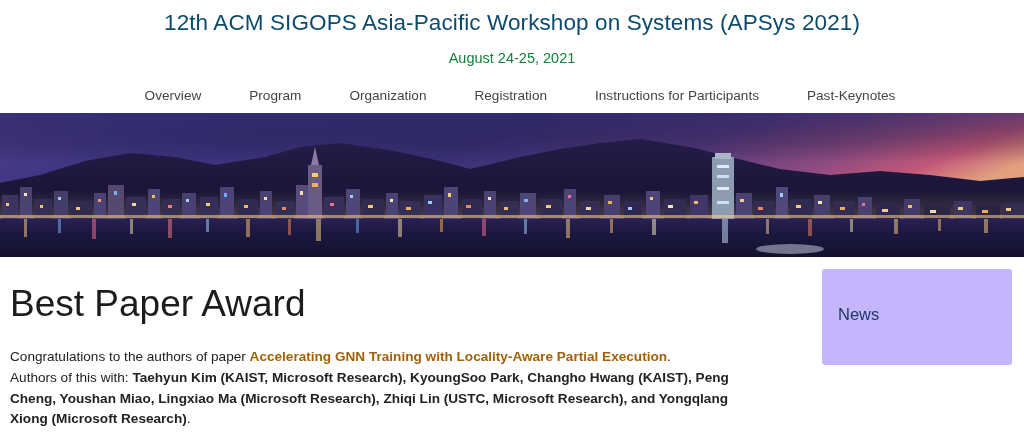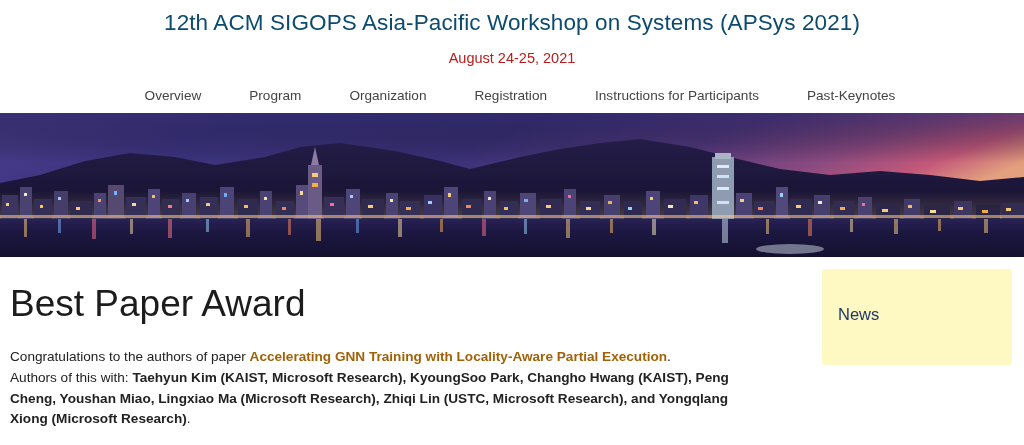--- a/index.html
+++ b/index.html
@@ -28,21 +28,21 @@
     font-weight: 400;
     color: #0c4a6e;
     letter-spacing: 0.1px;
     line-height: 1.25;
   }
   .site-subtitle {
     margin: 0;
     padding-top: 13px;
     font-size: 14.5px;
     font-weight: 400;
-    color: #b91c1c;
+    color: #15803d;
   }
 
   
   .main-nav {
     margin-top: 23px;
     padding: 0 0 10px 0;
     display: flex;
     justify-content: center;
     align-items: flex-start;
     gap: 0;
@@ -105,21 +105,21 @@
   .authors-line { font-weight: 400; }
   .authors-strong { font-weight: bold; }
 
   
   .news-box {
     position: absolute;
     left: 822px;
     top: 12px;
     width: 190px;
     height: 96px;
-    background: #fef9c3;
+    background: #c4b5fd;
     border-radius: 3px;
     box-sizing: border-box;
   }
   .news-title {
     margin: 0;
     padding: 37px 0 0 16px;
     font-size: 16.5px;
     font-weight: 400;
     color: #1f3864;
     line-height: 1;

